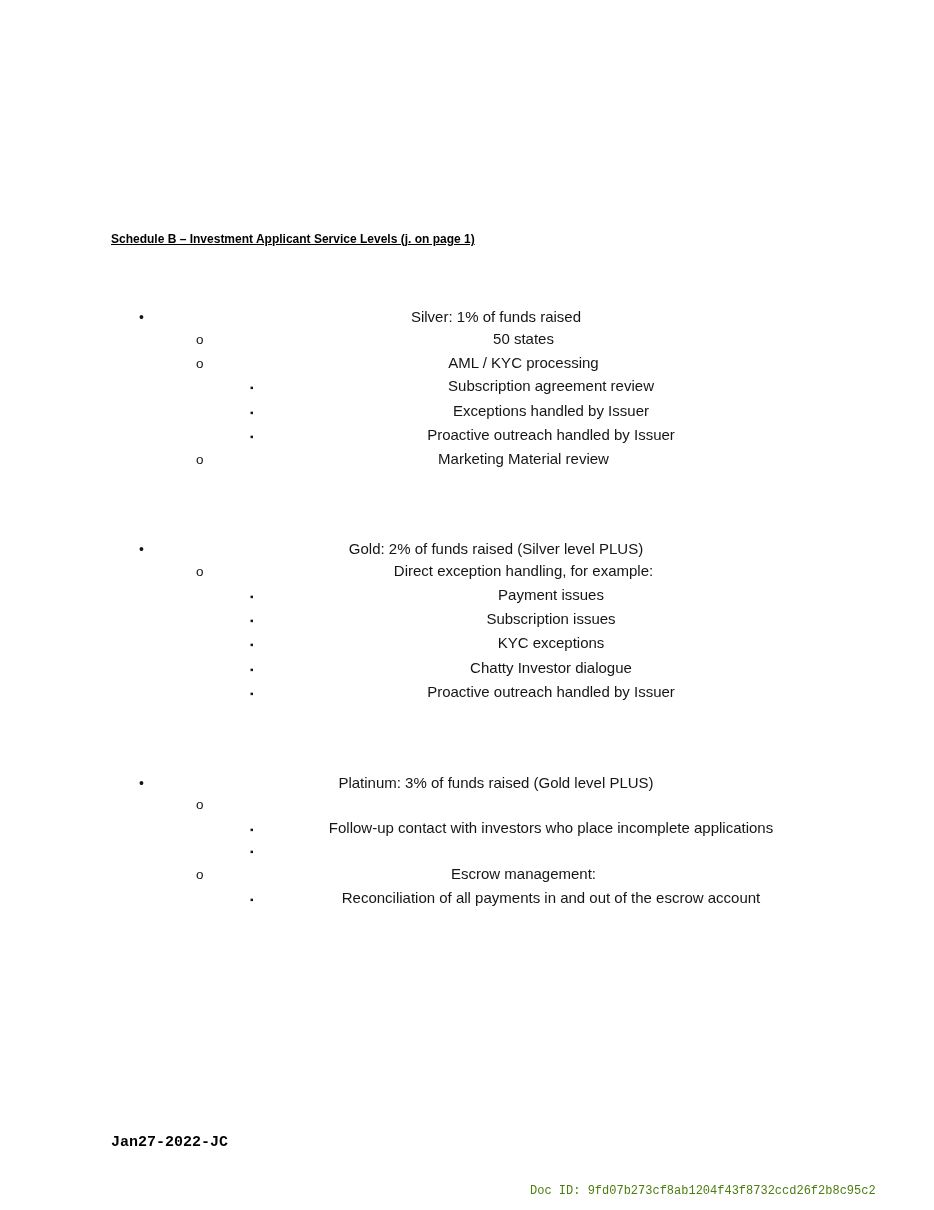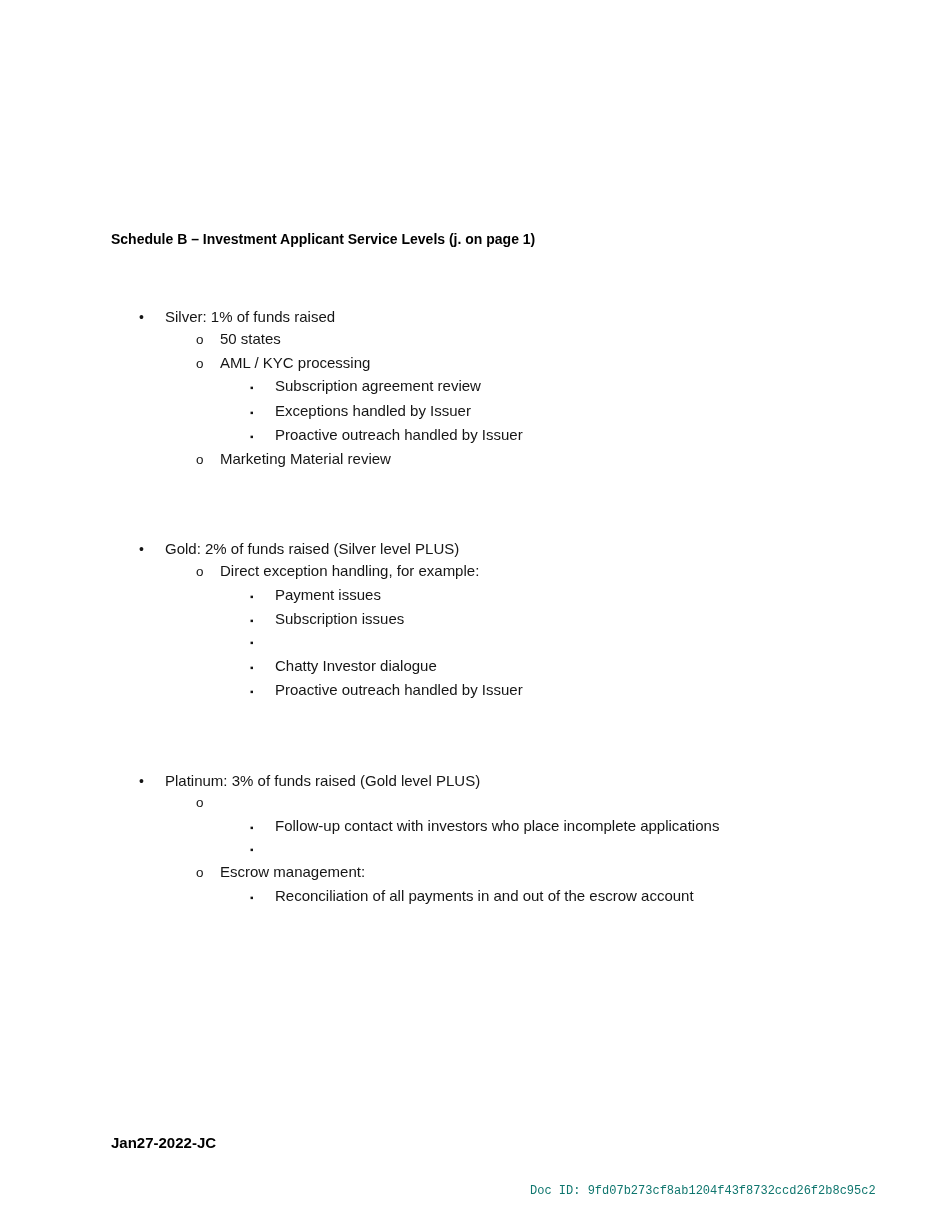--- a/index.html
+++ b/index.html
@@ -19,58 +19,60 @@
     box-sizing: border-box;
   }
   .content {
     position: absolute;
     left: 111px;
     top: 228px;
     width: 716px;
   }
   .title {
     margin: 0 0 56px 0;
-    font-size: 14px;
+    font-size: 12px;
     font-weight: bold;
     color: #000000;
+    text-decoration: underline;
     line-height: 22px;
   }
   .section { margin: 0; }
   .section + .section { margin-top: 66px; }
   .row {
     display: flex;
     align-items: baseline;
     line-height: 22.4px;
   }
   .row .bullet {
     flex: 0 0 auto;
     color: #151515;
   }
-  .row .txt { flex: 1 1 auto; }
+  .row .txt { flex: 1 1 auto; text-align: center; }
   .l1 { padding-left: 28px; }
   .l1 .bullet { width: 26px; font-size: 14px; }
   .l2 { padding-left: 85px; }
   .l2 .bullet { width: 24px; font-size: 13.5px; }
   .l3 { padding-left: 139px; }
   .l3 .bullet { width: 25px; font-size: 10px; }
   .footer {
     position: absolute;
     left: 111px;
     top: 1134px;
     font-size: 15px;
     font-weight: bold;
     color: #000000;
+    font-family: Liberation Mono, monospace;
   }
   .docid {
     position: absolute;
     left: 530px;
     top: 1184px;
     font-family: "Liberation Mono", monospace;
     font-size: 12px;
-    color: #0f766e;
+    color: #4d7c0f;
     white-space: nowrap;
   }
 </style>
 </head>
 <body>
 
 <div class="page">
   <div class="content">
 
     <h1 class="title">Schedule B – Investment Applicant Service Levels (j. on page 1)</h1>
@@ -118,20 +120,21 @@
       <div class="row l3">
         <span class="bullet">▪</span>
         <span class="txt">Payment issues</span>
       </div>
       <div class="row l3">
         <span class="bullet">▪</span>
         <span class="txt">Subscription issues</span>
       </div>
       <div class="row l3">
         <span class="bullet">▪</span>
+        <span class="txt">KYC exceptions</span>
       </div>
       <div class="row l3">
         <span class="bullet">▪</span>
         <span class="txt">Chatty Investor dialogue</span>
       </div>
       <div class="row l3">
         <span class="bullet">▪</span>
         <span class="txt">Proactive outreach handled by Issuer</span>
       </div>
     </div>

